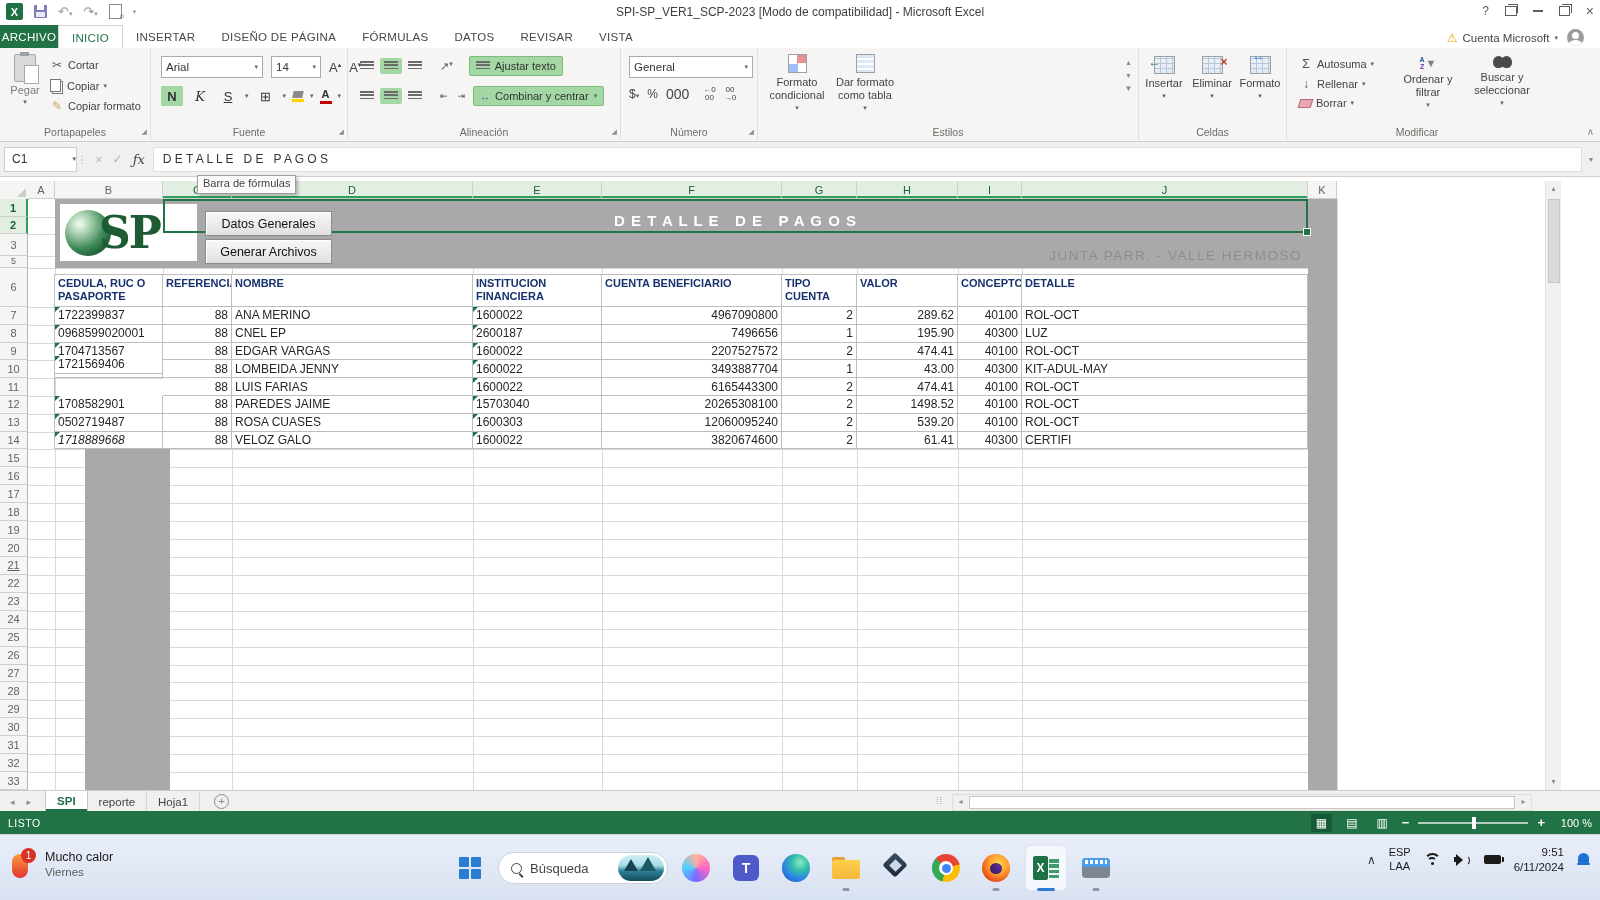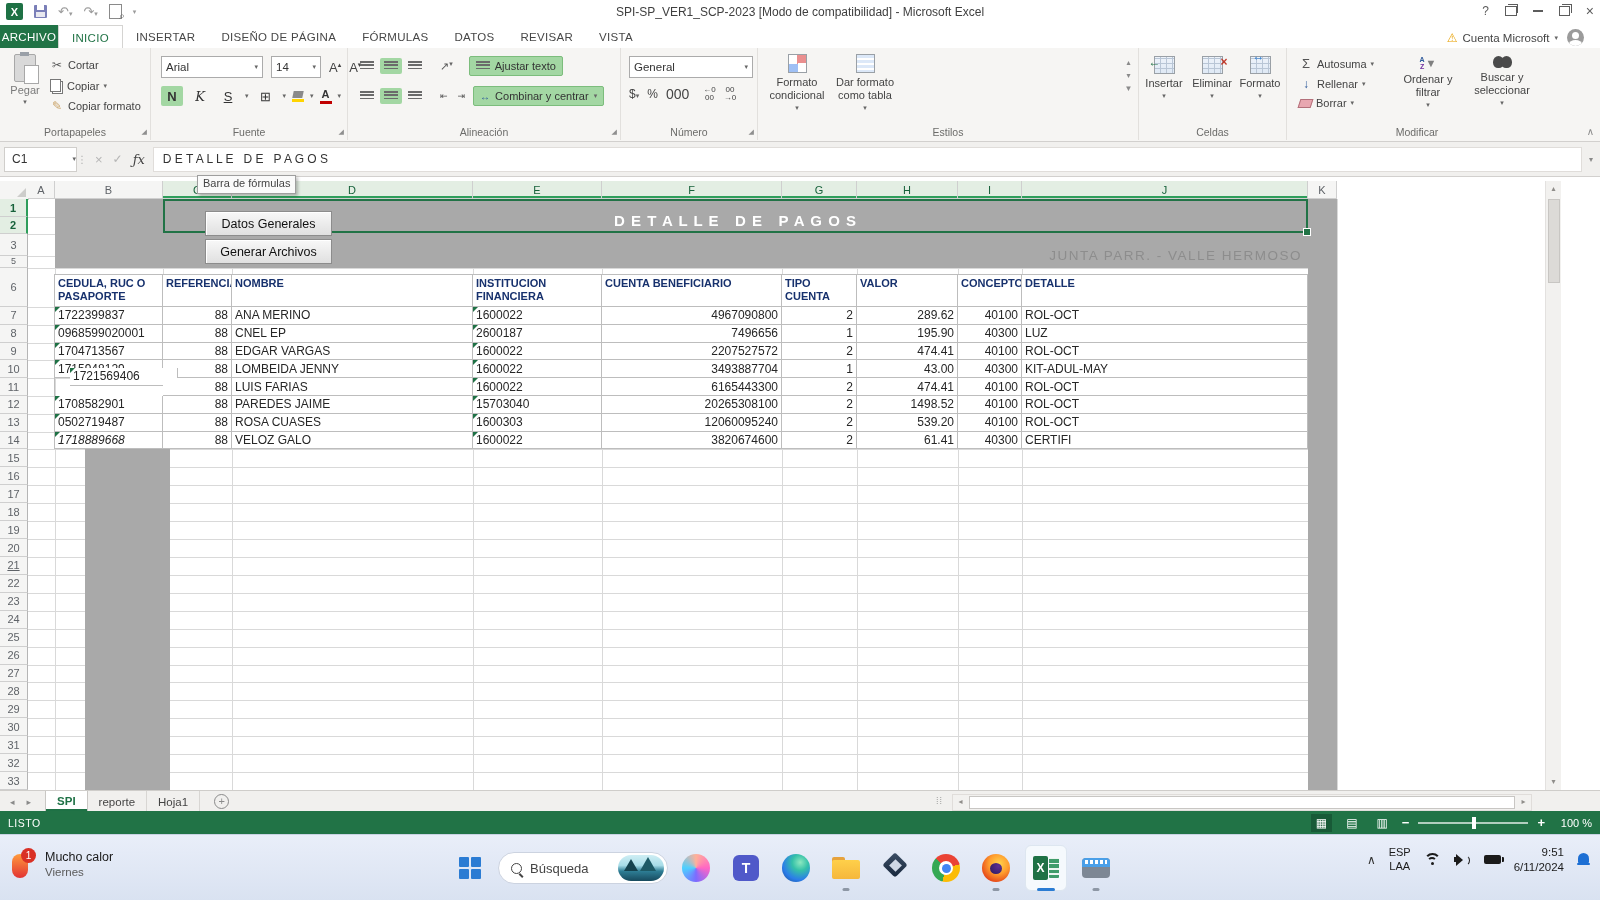--- a/index.html
+++ b/index.html
@@ -607,20 +607,24 @@
       <div class="gl-h" style="top: 736.28px;"></div>
       <div class="gl-h" style="top: 754.21px;"></div>
       <div class="gl-h" style="top: 772.14px;"></div>
       <div class="gl-h" style="top: 790.07px;"></div>
     </div>
 
   <div class="band"></div>
   <div class="kstrip"></div>
   <div class="bstrip"></div>
 
+  <div class="logo">
+    <span class="globe"></span>
+    <span class="logo-sp">SP</span>
+  </div>
   <div class="sh-title">D E T A L L E   D E   P A G O S</div>
   <div class="sh-sub">JUNTA PARR. - VALLE HERMOSO</div>
   <div class="selb"></div>
 
   <div class="xlbtn" style="top:211px">Datos Generales</div>
   <div class="xlbtn" style="top:239px">Generar Archivos</div>
 
   <div id="table-layer">
       <div class="tc hd" style="left: 55px; top: 275px; width: 108px; height: 32px;">CEDULA, RUC O
 PASAPORTE</div>
@@ -662,21 +666,21 @@
       <div class="tc " style="left: 1022px; top: 342.6px; width: 286px; height: 17.8px;">ROL-OCT</div>
       <div class="tc  tri" style="left: 55px; top: 360.4px; width: 108px; height: 17.8px;">1715948129</div>
       <div class="tc r" style="left: 163px; top: 360.4px; width: 69px; height: 17.8px;">88</div>
       <div class="tc " style="left: 232px; top: 360.4px; width: 241px; height: 17.8px;">LOMBEIDA JENNY</div>
       <div class="tc  tri" style="left: 473px; top: 360.4px; width: 129px; height: 17.8px;">1600022</div>
       <div class="tc r" style="left: 602px; top: 360.4px; width: 180px; height: 17.8px;">3493887704</div>
       <div class="tc r" style="left: 782px; top: 360.4px; width: 75px; height: 17.8px;">1</div>
       <div class="tc r" style="left: 857px; top: 360.4px; width: 101px; height: 17.8px;">43.00</div>
       <div class="tc r" style="left: 958px; top: 360.4px; width: 64px; height: 17.8px;">40300</div>
       <div class="tc " style="left: 1022px; top: 360.4px; width: 286px; height: 17.8px;">KIT-ADUL-MAY</div>
-      <div class="tc  tri" style="left: 55px; top: 368px; width: 108px; height: 17.8px; margin-left: 15px;">1721569406</div>
+      <div class="tc  tri" style="left: 55px; top: 356px; width: 108px; height: 17.8px;">1721569406</div>
       <div class="tc r" style="left: 163px; top: 378.2px; width: 69px; height: 17.8px;">88</div>
       <div class="tc " style="left: 232px; top: 378.2px; width: 241px; height: 17.8px;">LUIS FARIAS</div>
       <div class="tc  tri" style="left: 473px; top: 378.2px; width: 129px; height: 17.8px;">1600022</div>
       <div class="tc r" style="left: 602px; top: 378.2px; width: 180px; height: 17.8px;">6165443300</div>
       <div class="tc r" style="left: 782px; top: 378.2px; width: 75px; height: 17.8px;">2</div>
       <div class="tc r" style="left: 857px; top: 378.2px; width: 101px; height: 17.8px;">474.41</div>
       <div class="tc r" style="left: 958px; top: 378.2px; width: 64px; height: 17.8px;">40100</div>
       <div class="tc " style="left: 1022px; top: 378.2px; width: 286px; height: 17.8px;">ROL-OCT</div>
       <div class="tc  tri" style="left: 55px; top: 396px; width: 108px; height: 17.8px;">1708582901</div>
       <div class="tc r" style="left: 163px; top: 396px; width: 69px; height: 17.8px;">88</div>

